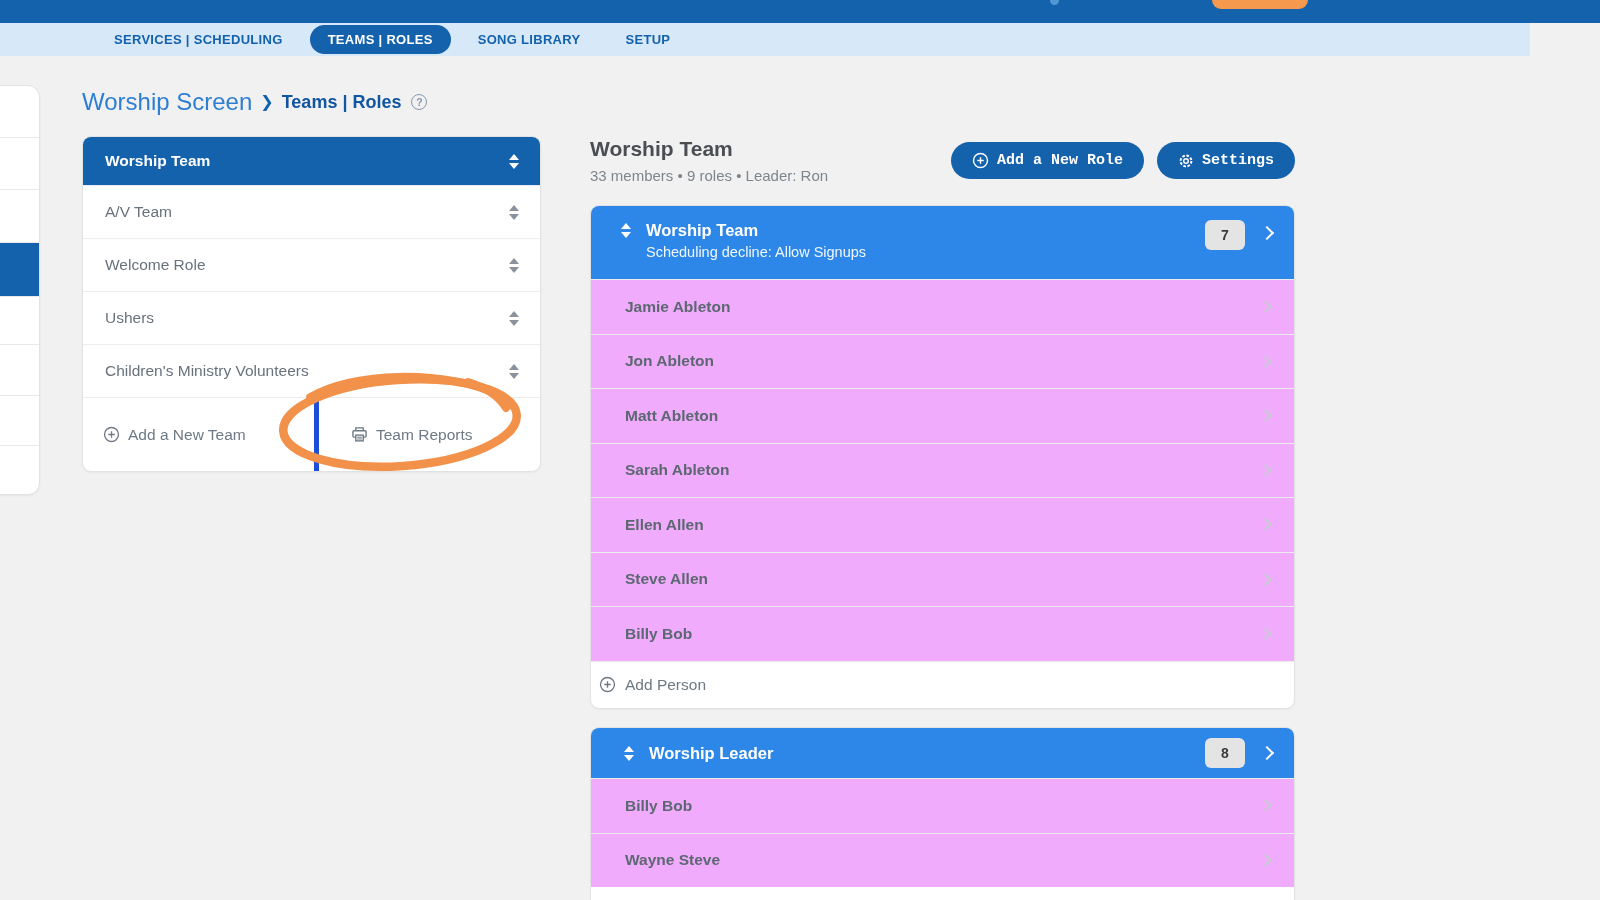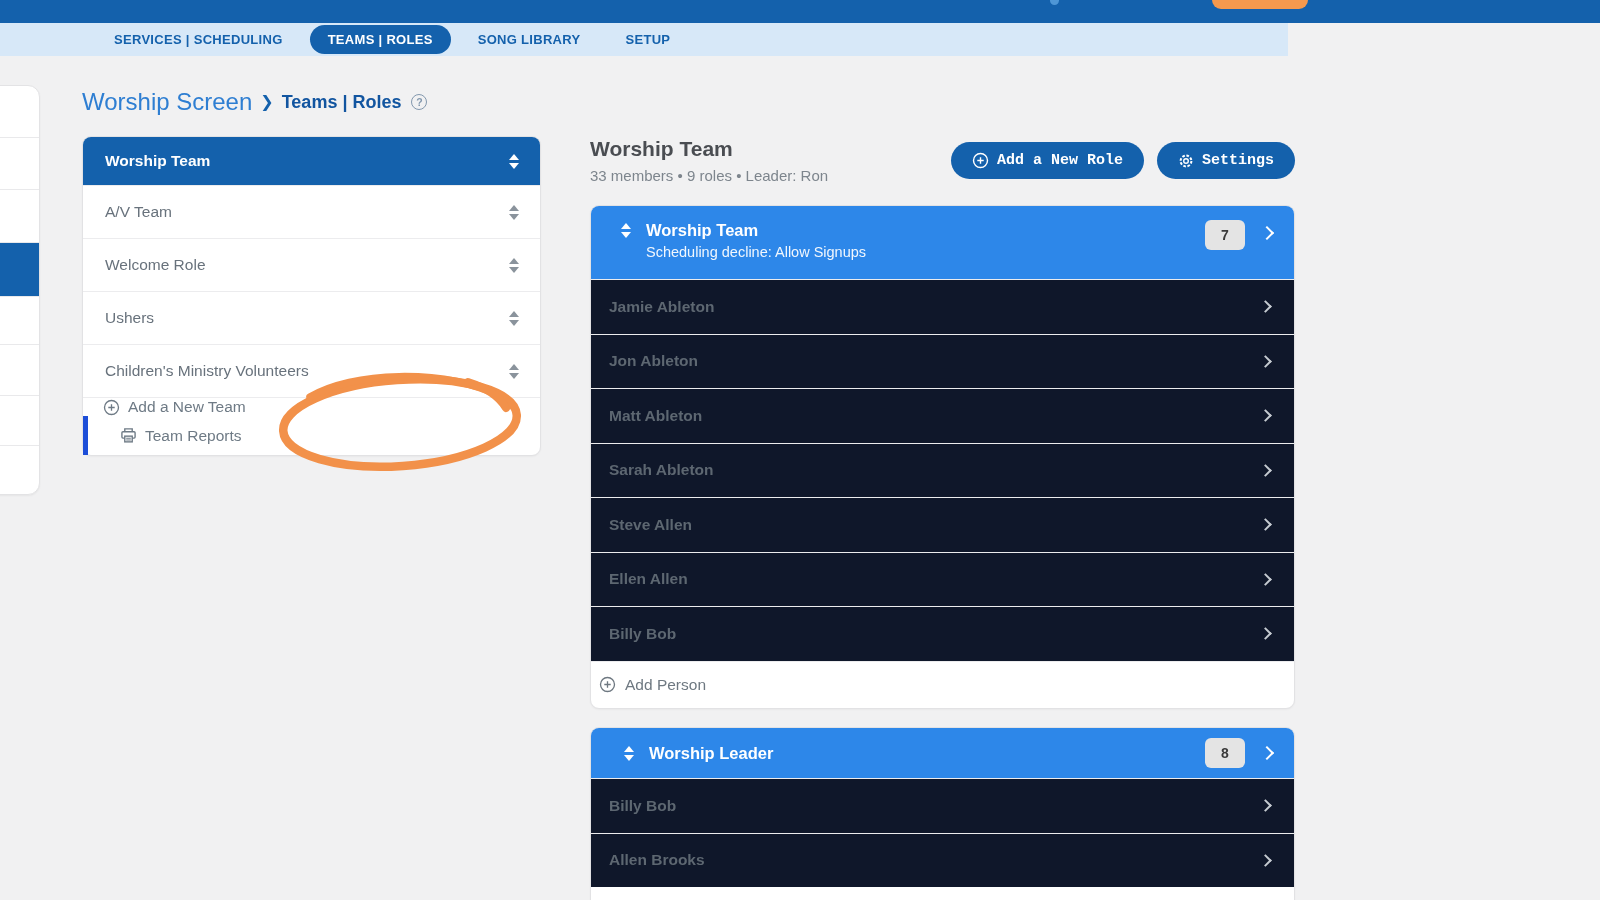--- a/index.html
+++ b/index.html
@@ -9,21 +9,21 @@
     background:#f1f1f2; position:relative;
   }
 
   
   .topbar { position:absolute; left:0; top:0; width:1600px; height:23px; background:#1461ac; z-index:10; }
   .topbar-orange-btn { position:absolute; left:1212px; top:0; width:96px; height:9px;
     background:#f5994e; border-radius:0 0 9px 9px; }
   .topbar-dot { position:absolute; left:1050px; top:-4px; width:9px; height:9px;
     border-radius:50%; background:#58a0dd; opacity:.85; }
 
-  .navbar { position:absolute; left:0; top:23px; width:1288px; height:33px; background:#d7e8f8;
+  .navbar { position:absolute; left:0; top:23px; width:1530px; height:33px; background:#d7e8f8;
     display:flex; align-items:center; padding-left:114px; z-index:9; }
   .nav-tab { color:#1461ac; font-size:13px; font-weight:700; letter-spacing:.3px; cursor:pointer; white-space:nowrap; }
   .nav-tab.t1 { margin-right:27px; }
   .nav-tab.active { background:#1461ac; color:#fff; padding:7px 18px; border-radius:15px; margin-right:27px; }
   .nav-tab.t3 { margin-right:45px; }
 
   
   .breadcrumb { position:absolute; left:82px; top:88px; display:flex; align-items:center; gap:8px; z-index:5; }
   .crumb-parent { color:#2e7ed2; font-size:24px; cursor:pointer; }
   .crumb-sep { color:#1461ac; font-weight:700; font-size:16px; transform:translateY(-1px); }
@@ -48,21 +48,21 @@
   .team-row .grow { flex:1; }
   .team-row.selected { height:48px; background:#1461ac; color:#fff; font-weight:600;
     border-top:none; border-radius:8px 8px 0 0; }
   .sort-icon { width:11px; height:15px; position:relative; display:inline-block; color:#8a939c; flex:none; }
   .team-row.selected .sort-icon { color:#fff; }
   .sort-icon::before { content:""; position:absolute; top:0; left:0;
     border-left:5.5px solid transparent; border-right:5.5px solid transparent; border-bottom:6px solid currentColor; }
   .sort-icon::after { content:""; position:absolute; bottom:0; left:0;
     border-left:5.5px solid transparent; border-right:5.5px solid transparent; border-top:6px solid currentColor; }
 
-  .teams-footer { height:58px; border-top:1px solid #ececee; display:flex;flex-direction:column; }
+  .teams-footer { height:74px; border-top:1px solid #ececee; display:flex; }
   .teams-footer .cell { display:flex; align-items:center; gap:8px; color:#6e7a85; font-size:15.5px; cursor:pointer; }
   .teams-footer .cell-left { width:231px; padding-left:20px; }
   .teams-footer .cell-right { flex:1; padding-left:32px; border-left:5px solid #1d4ed8; }
   .icon-svg { flex:none; display:block; }
 
   
   .annotation-circle { position:absolute; left:272px; top:370px; width:256px; height:104px; z-index:6; pointer-events:none; }
 
   
   .main-head-title { position:absolute; left:590px; top:137px; font-size:21px; font-weight:700; color:#4a4d52; }
@@ -86,22 +86,22 @@
   .role-title { font-size:16.5px; font-weight:700; line-height:21px; }
   .role-sub { font-size:14.5px; color:rgba(255,255,255,.93); margin-top:3px; }
   .count-badge { min-width:40px; height:30px; background:#e4e4e4; border-radius:6px; color:#3a3a3a;
     font-size:14px; font-weight:700; display:flex; align-items:center; justify-content:center; padding:0 8px; }
   .role-header.one-line .count-badge { margin-left:auto; }
   .chev { width:10px; height:10px; border-top:2.5px solid #fff; border-right:2.5px solid #fff;
     transform:rotate(45deg); display:inline-block; flex:none; }
   .role-header .chev { margin:8px 4px 0 17px; }
   .role-header.one-line .chev { margin-top:0; }
 
-  .member-row { height:54.5px; display:flex; align-items:center; padding:0 24px 0 18px;
-    border-top:1px solid #ececee; cursor:pointer; background:#0f172a; }
+  .member-row { height:54.5px; display:flex; align-items:center; padding:0 24px 0 34px;
+    border-top:1px solid #ececee; cursor:pointer; background:#f0abfc; }
   .member-row:first-of-type { border-top:none; }
   .member-name { flex:1; font-size:15.5px; font-weight:700; color:#5d6771; }
   .member-row .chev { border-color:#c5cbd1; border-width:2px; width:9px; height:9px; }
   .add-person-row { height:47px; display:flex; align-items:center; gap:9px; padding-left:8px;
     color:#6e7881; font-size:15.5px; border-top:1px solid #ececee; cursor:pointer; }
 </style>
 </head>
 <body>
 
 <div class="topbar">
@@ -223,25 +223,25 @@
   </div>
   <div class="member-row">
     <span class="member-name">Matt Ableton</span>
     <span class="chev"></span>
   </div>
   <div class="member-row">
     <span class="member-name">Sarah Ableton</span>
     <span class="chev"></span>
   </div>
   <div class="member-row">
+    <span class="member-name">Ellen Allen</span>
+    <span class="chev"></span>
+  </div>
+  <div class="member-row">
     <span class="member-name">Steve Allen</span>
-    <span class="chev"></span>
-  </div>
-  <div class="member-row">
-    <span class="member-name">Ellen Allen</span>
     <span class="chev"></span>
   </div>
   <div class="member-row">
     <span class="member-name">Billy Bob</span>
     <span class="chev"></span>
   </div>
   <div class="add-person-row">
     <svg class="icon-svg" width="17" height="17" viewBox="0 0 18 18">
       <circle cx="9" cy="9" r="7.4" fill="none" stroke="#6e7881" stroke-width="1.4"></circle>
       <path d="M9 5.6v6.8M5.6 9h6.8" stroke="#6e7881" stroke-width="1.4"></path>
@@ -257,16 +257,16 @@
       <div class="role-title">Worship Leader</div>
     </div>
     <span class="count-badge">8</span>
     <span class="chev"></span>
   </div>
   <div class="member-row">
     <span class="member-name">Billy Bob</span>
     <span class="chev"></span>
   </div>
   <div class="member-row">
-    <span class="member-name">Allen Brooks</span>
+    <span class="member-name">Wayne Steve</span>
     <span class="chev"></span>
   </div>
 </div>
 
 </body></html>

